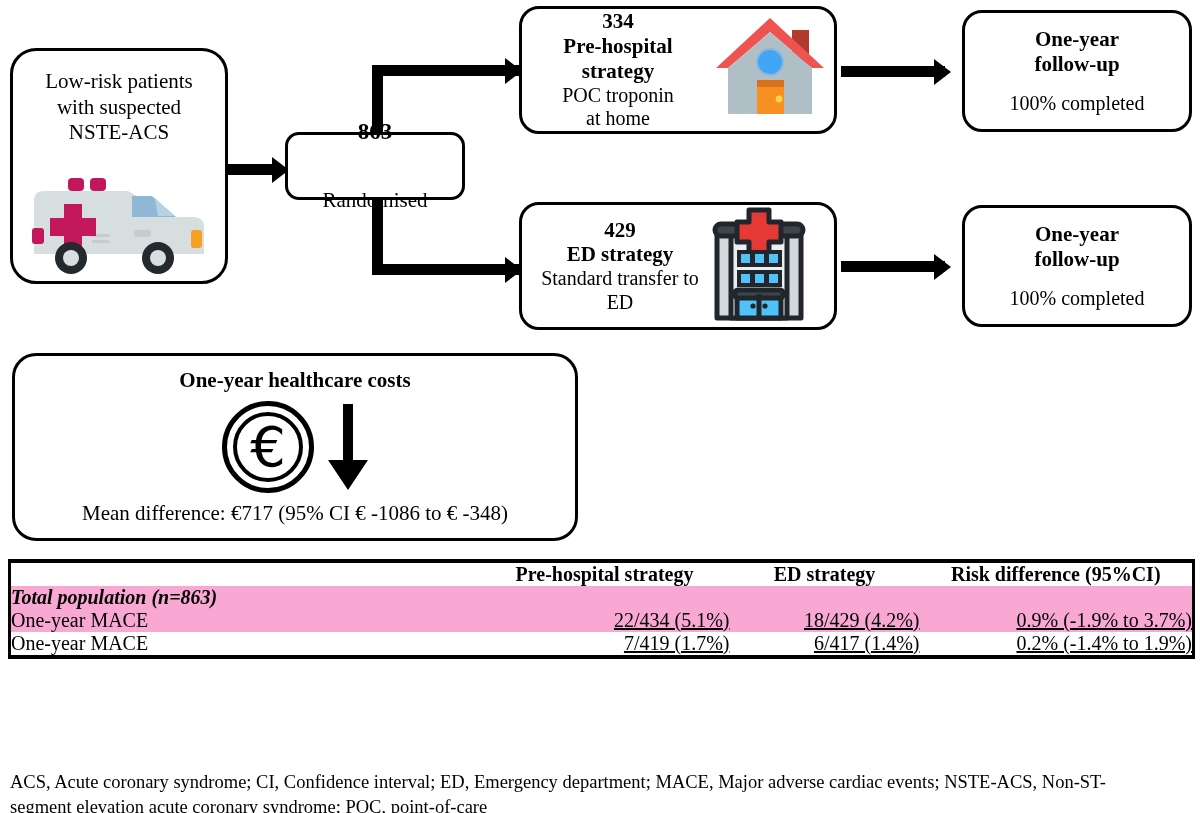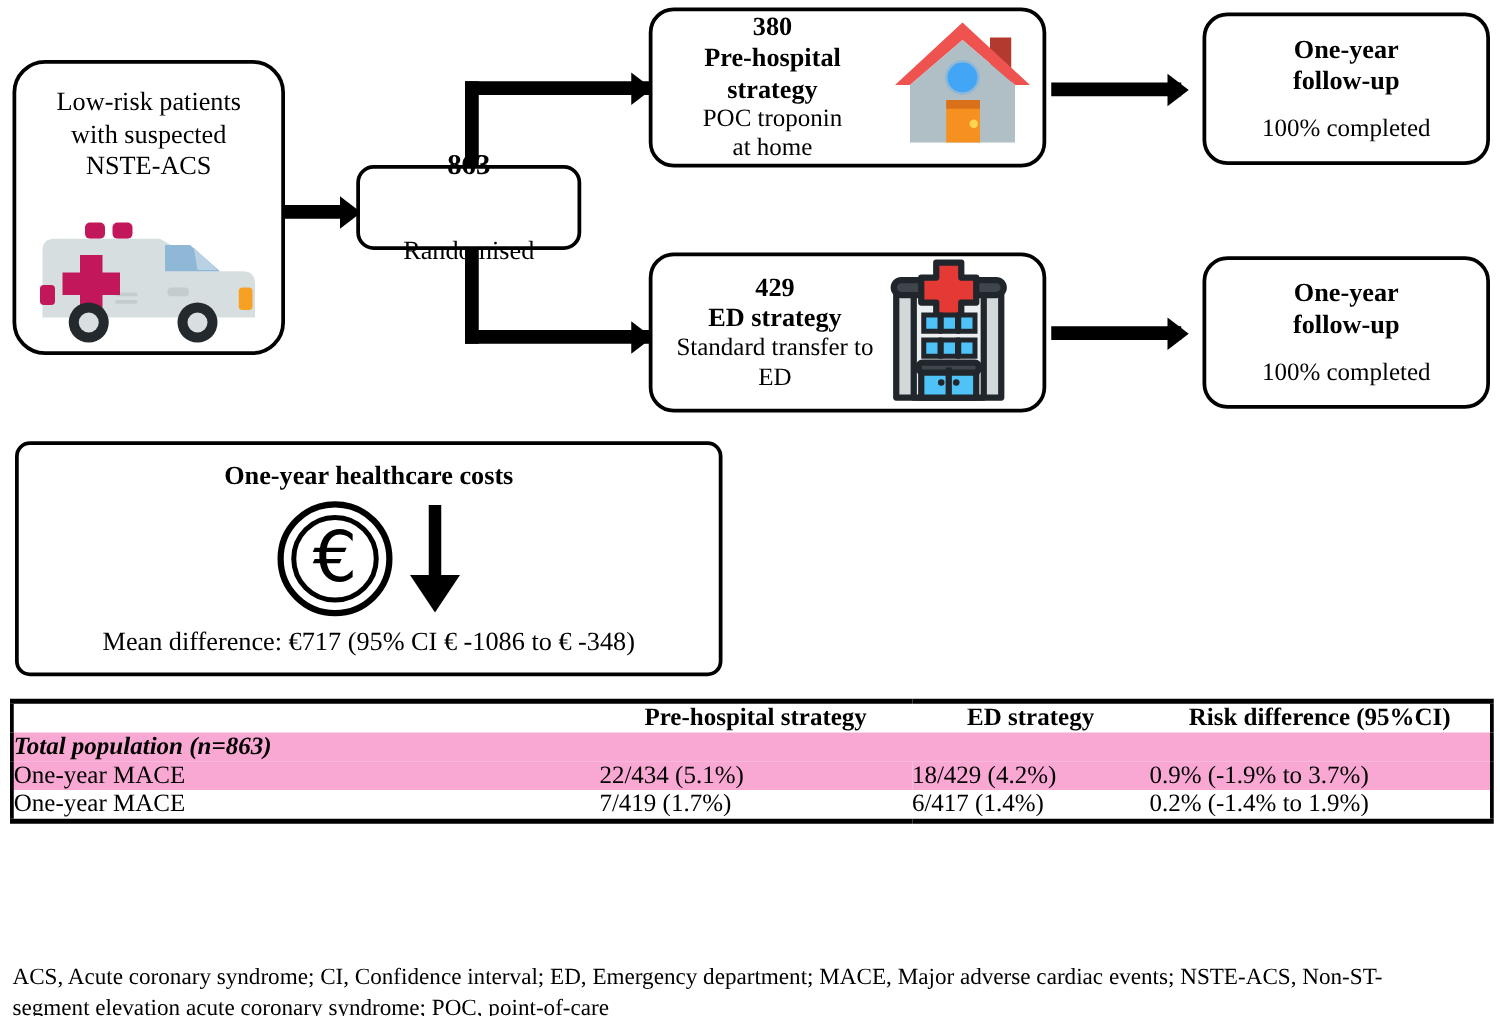--- a/index.html
+++ b/index.html
@@ -42,42 +42,42 @@
   .strat .icon{margin-left:4px;flex:0 0 auto;}
 
   
   .fup{width:230px;height:122px;border-radius:20px;justify-content:center;}
   #fup-1{left:962px;top:10px;}
   #fup-2{left:962px;top:205px;}
   .fup .h{font-size:21px;font-weight:bold;line-height:1.18;}
   .fup .p{font-size:20px;margin-top:16px;}
 
   
-  .outcome{border-radius:12px;padding:8px 10px;justify-content:flex-start;}
+  .outcome{border-radius:24px;padding:8px 10px;justify-content:flex-start;}
   #cost-panel{left:12px;top:353px;width:566px;height:188px;}
   #qol-panel{left:598px;top:353px;width:592px;height:188px;}
   .outcome .o-title{font-size:21px;font-weight:bold;margin-top:4px;}
   .outcome .o-icons{flex:1;display:flex;align-items:center;justify-content:center;gap:14px;}
   .outcome .o-foot{font-size:21px;margin-bottom:4px;}
 
   
   .conn{position:absolute;background:#000;z-index:1;}
   .arrow-head{position:absolute;width:0;height:0;z-index:2;
     border-top:13px solid transparent;border-bottom:13px solid transparent;border-left:17px solid #000;}
 
   
   #tbl-wrap{position:absolute;left:8px;top:559px;width:1184px;}
   table.res{border-collapse:collapse;width:100%;table-layout:fixed;}
   table.res td,table.res th{padding:0;}
   #tbl-wrap .outer{border-left:3px solid #000;border-right:3px solid #000;border-top:4px solid #000;border-bottom:4px solid #000;}
   .hdr-row td{font-size:20px;font-weight:bold;text-align:center;padding:14px 2px 10px;vertical-align:bottom;}
   .band{background:#f9a8d4;}
   .grp td{font-size:20px;font-weight:bold;font-style:italic;padding:12px 0 0 12px;text-align:left;}
   .val-row td{font-size:20px;padding:2px 0 14px 12px;}
-  .val-row td.c{text-align:left;padding-left:0;}
+  .val-row td.c{text-align:right;padding-left:0;text-decoration:underline;}
   .c1{width:470px;}
   .c2{width:250px;}
   .c3{width:190px;}
   .c4{width:274px;}
 
   
   #footnote{position:absolute;left:10px;top:770px;width:1180px;font-size:18.5px;line-height:1.35;}
 
   
   .smiley{width:84px;height:84px;border:5px solid #000;border-radius:50%;position:relative;box-sizing:border-box;}
@@ -144,21 +144,21 @@
     </div>
   </div>
 
   <div class="box" id="rand-box">
     <div class="n">863</div>
     <div class="lbl">Randomised</div>
   </div>
 
   <div class="box strat" id="strat-pre">
     <div class="txt">
-      <div class="n">380</div>
+      <div class="n">334</div>
       <div class="s1">Pre-hospital strategy</div>
       <div class="s2">POC troponin</div>
       <div class="s2">at home</div>
     </div>
     <div class="icon">
       <svg width="116" height="116" viewBox="0 0 116 116" aria-hidden="true">
         <rect x="80" y="20" width="17" height="44" fill="#b33a2f"></rect>
         <path d="M58 8 L112 58 H100 L58 22 L16 58 H4 Z" fill="#ef5350"></path>
         <path d="M58 22 L100 58 V104 H16 V58 Z" fill="#b0bec5"></path>
         <circle cx="58" cy="52" r="13" fill="#42a5f5"></circle>

